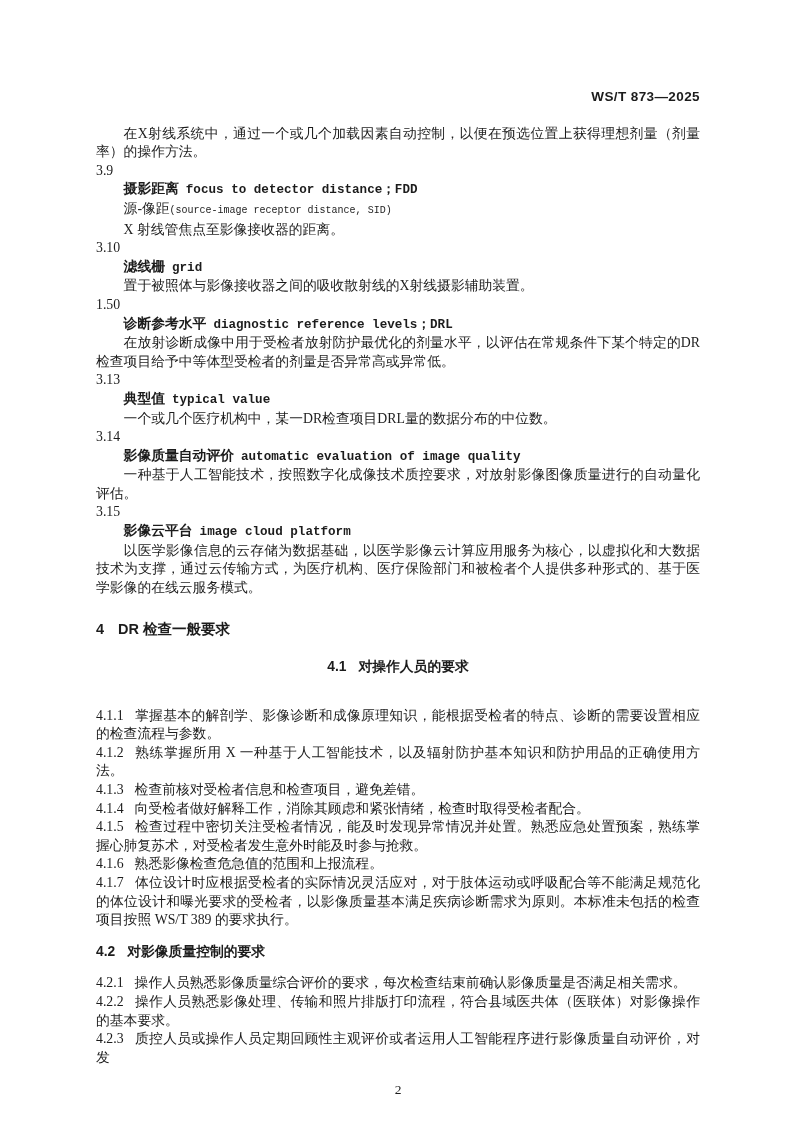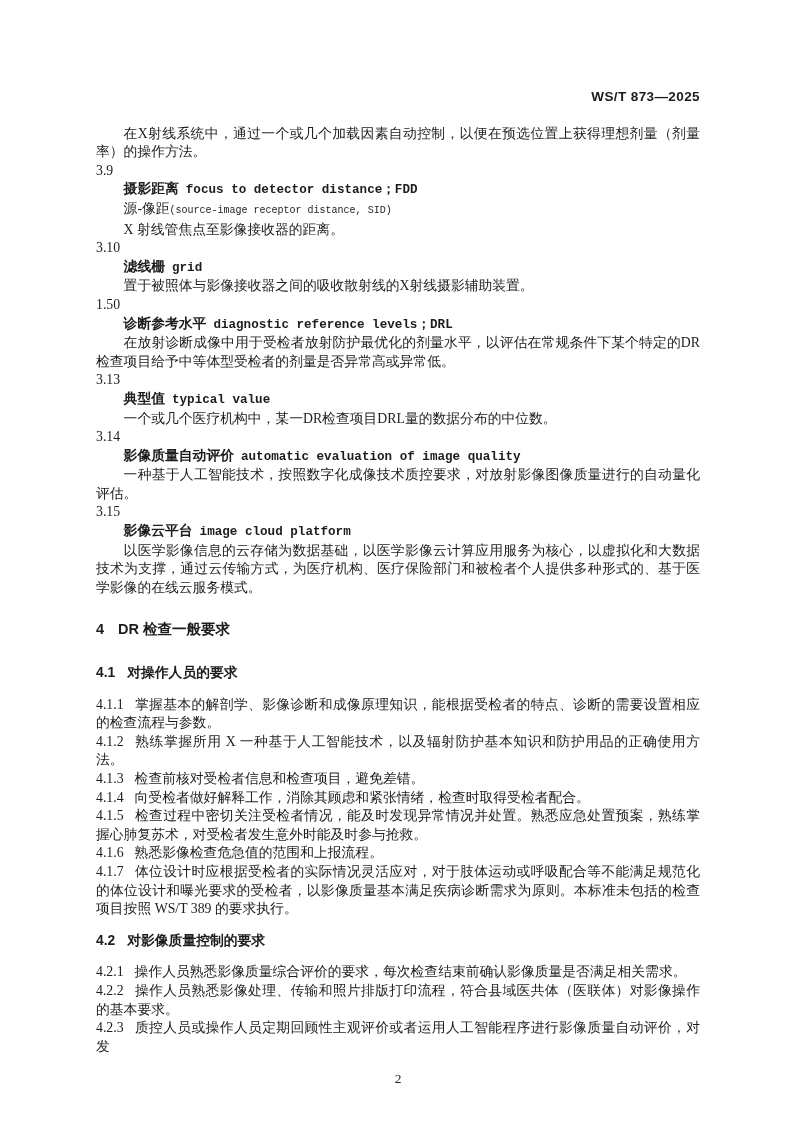--- a/index.html
+++ b/index.html
@@ -59,24 +59,24 @@
   }
   .sec .h-num { margin-right: 14px; }
 
   .sub {
     font-family: "Liberation Sans", "DejaVu Sans", sans-serif;
     font-weight: 700;
     font-size: 13.8px;
     line-height: 18.6px;
   }
   .sub .h-num { margin-right: 12px; }
-  .sub41 { margin-top: 25px; }
+  .sub41 { margin-top: 19px; text-align: center; }
   .sub42 { margin-top: 13px; }
 
-  .clauses { margin-top: 13px; }
+  .clauses { margin-top: 30px; }
   .clauses.c42 { margin-top: 13px; }
   .cl-num { margin-right: 11px; }
 
   .footer {
     margin-top: 14px;
     text-align: center;
     font-size: 13.5px;
   }
 </style>
 </head>

